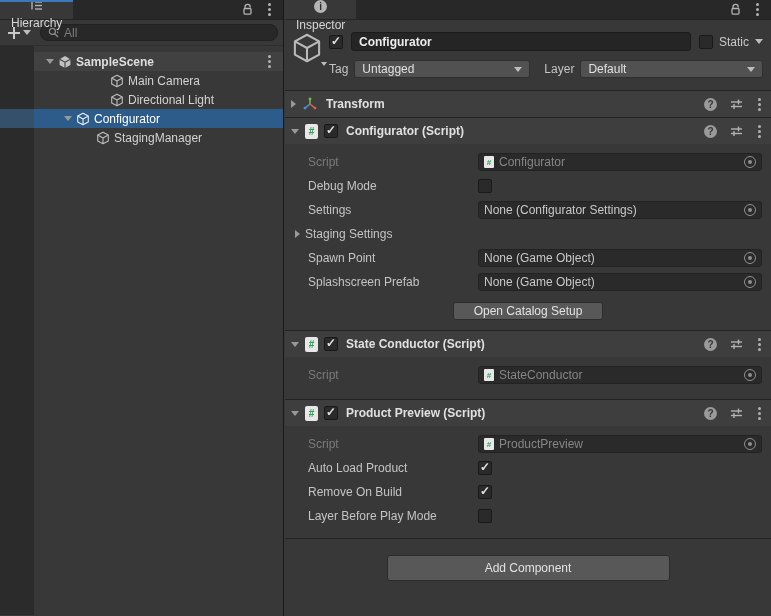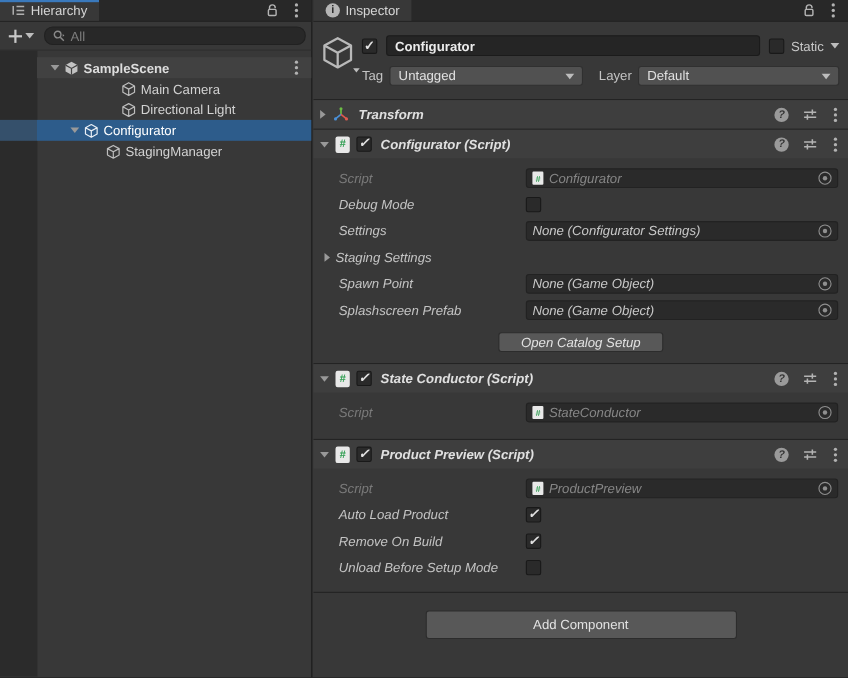--- a/index.html
+++ b/index.html
@@ -5,21 +5,21 @@
   * { margin:0; padding:0; box-sizing:border-box; }
   html,body { background:#1e1e1e; }
   .app {
     position:relative; width:771px; height:616px; overflow:hidden;
     background:#383838; color:#cfcfcf;
     font-family:"Liberation Sans", sans-serif; font-size:12px;
     user-select:none;
   }
   
   .tabbar { height:20px; background:#282828; display:flex; align-items:stretch; border-bottom:1px solid #242424; }
-  .tab { display:flex; align-items:center; gap:5px; padding:0 11px; background:#383838; position:relative; color:#d6d6d6; }
+  .tab { display:flex; align-items:center; gap:5px; padding:0 11px; background:#383838; position:relative; color:#d6d6d6;flex-direction:column; }
   .tab.focused::before { content:''; position:absolute; left:0; right:0; top:0; height:2px; background:#3a79bc; }
   .tab-actions { margin-left:auto; display:flex; align-items:center; gap:12px; padding-right:10px; }
   .kebab { display:inline-flex; flex-direction:column; gap:2px; padding:2px; cursor:pointer; }
   .kebab i { width:3px; height:3px; border-radius:50%; background:#b2b2b2; }
   .fold-open { width:0; height:0; border-left:4px solid transparent; border-right:4px solid transparent; border-top:5px solid #999; flex:none; }
   .fold-closed { width:0; height:0; border-top:4px solid transparent; border-bottom:4px solid transparent; border-left:5px solid #999; flex:none; }
   .caret { width:0; height:0; border-left:4px solid transparent; border-right:4px solid transparent; border-top:5px solid #bdbdbd; flex:none; }
   .cb { width:14px; height:14px; background:#2a2a2a; border:1px solid #191919; border-radius:2px; position:relative; flex:none; cursor:pointer; }
   .cb.on::after { content:"\2713"; position:absolute; left:1px; top:-2px; color:#e2e2e2; font-size:12px; font-weight:bold; }
   .picker { width:12px; height:12px; border-radius:50%; border:1px solid #8f8f8f; position:relative; flex:none; margin-left:auto; cursor:pointer; }
@@ -53,21 +53,21 @@
   .go-icon { grid-row:1 / span 2; position:relative; width:34px; height:34px; }
   .go-icon .caret { position:absolute; right:-2px; bottom:0; border-left-width:3px; border-right-width:3px; border-top-width:4px; }
   .go-row1 { display:flex; align-items:center; gap:8px; }
   .name-input { flex:1; height:19px; background:#252525; border:1px solid #1b1b1b; border-radius:3px; color:#ececec; font-weight:bold; font:bold 12px "Liberation Sans", sans-serif; padding:0 7px; outline:none; }
   .static-group { display:flex; align-items:center; gap:6px; color:#c8c8c8; }
   .go-row2 { display:flex; align-items:center; gap:6px; }
   .lbl { color:#c4c4c4; }
   .dd { height:18px; background:#515151; border:1px solid #303030; border-radius:3px; display:flex; align-items:center; gap:6px; padding:0 7px; color:#e0e0e0; cursor:pointer; }
   .dd .caret { margin-left:auto; }
   .dd.tag { width:176px; } .dd.layer { flex:1; }
-  .comp { border-top:1px solid #232323;font-style:italic; }
+  .comp { border-top:1px solid #232323; }
   .comp-header { height:26px; background:#3e3e3e; display:flex; align-items:center; gap:6px; padding:0 8px 0 6px; }
   .comp-title { font-weight:bold; color:#e0e0e0; margin-left:2px; }
   .comp-actions { margin-left:auto; display:flex; align-items:center; gap:13px; }
   .comp-body { padding:6px 0 10px 0; }
   .prop-row { height:24px; display:flex; align-items:center; padding-left:23px; padding-right:9px; }
   .prop-label { width:170px; color:#c4c4c4; flex:none; }
   .prop-label.disabled { color:#7a7a7a; }
   .obj-field { flex:1; height:18px; background:#2a2a2a; border:1px solid #222222; border-radius:3px; display:flex; align-items:center; gap:5px; padding:0 5px; color:#c8c8c8; cursor:pointer; }
   .obj-field.disabled { color:#868686; }
   .foldrow { padding-left:10px; gap:5px; color:#c4c4c4; }
@@ -403,21 +403,21 @@
         </div>
         <div class="prop-row">
           <span class="prop-label">Auto Load Product</span>
           <span class="cb on"></span>
         </div>
         <div class="prop-row">
           <span class="prop-label">Remove On Build</span>
           <span class="cb on"></span>
         </div>
         <div class="prop-row">
-          <span class="prop-label">Unload Before Setup Mode</span>
+          <span class="prop-label">Layer Before Play Mode</span>
           <span class="cb"></span>
         </div>
       </div>
     </div>
 
     <div class="add-section">
       <div class="btn add">Add Component</div>
     </div>
   </section>
 </div>

